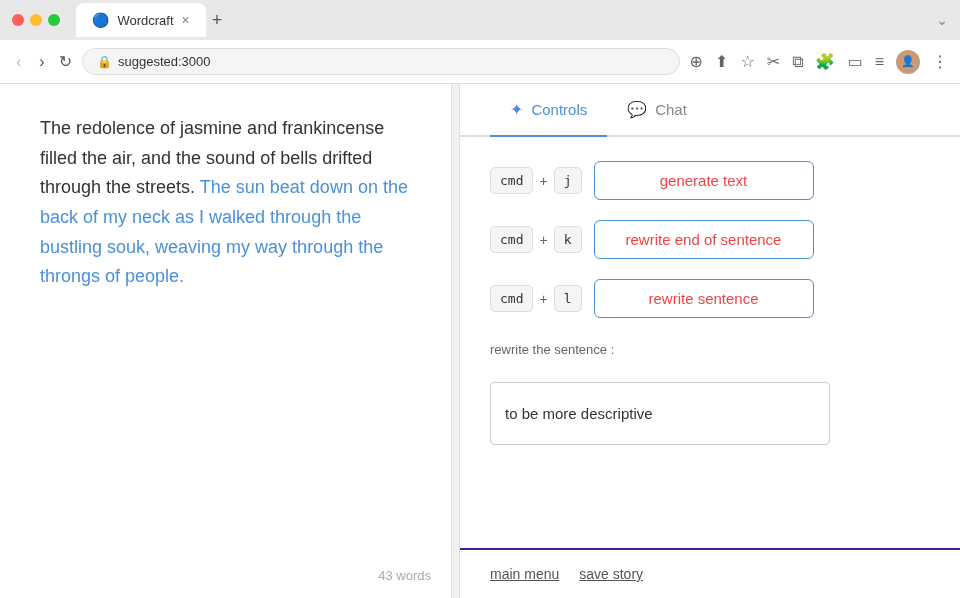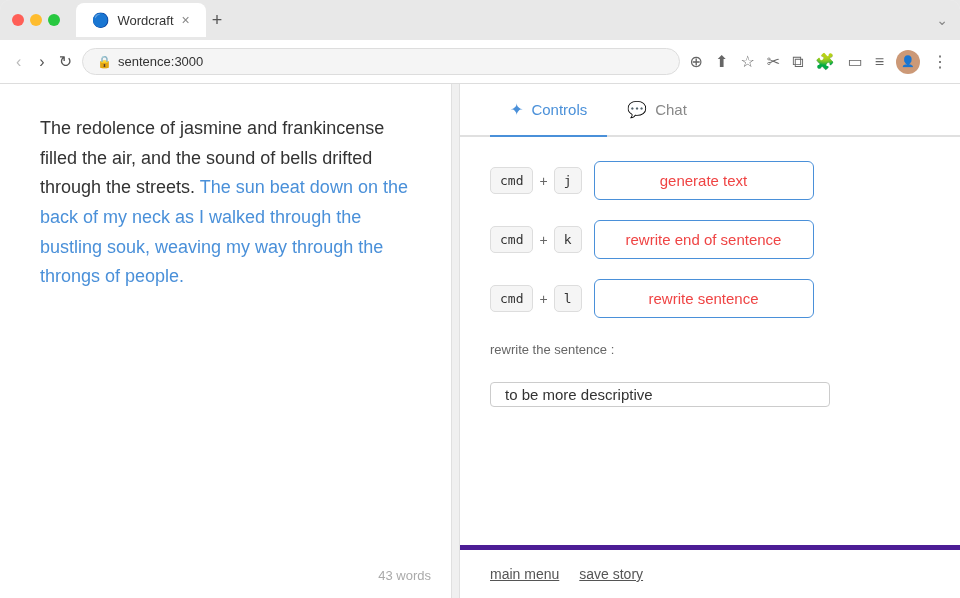--- a/index.html
+++ b/index.html
@@ -279,42 +279,42 @@
     .rewrite-label {
       font-size: 13px;
       color: #666;
       margin-bottom: 25px;
     }
 
     .rewrite-input {
       width: 100%;
       border: 1px solid #ccc;
       border-radius: 4px;
-      padding: 3px 14px;
+      padding: 22px 14px;
       font-size: 15px;
       color: #333;
       outline: none;
       max-width: 340px;
     }
 
     .rewrite-or {
       margin-top: 10px;
       font-size: 13px;
       color: #555;
     }
 
     .rewrite-link {
       color: #4a90d9;
       text-decoration: underline;
       cursor: pointer;
     }
 
     .panel-footer {
       padding: 16px 30px;
-      border-top: 5px solid #4c1d95;
+      border-top: 2px solid #4c1d95;
       display: flex;
       gap: 20px;
       align-items: center;
       margin-top: 14px;
     }
 
     .footer-link {
       font-size: 14px;
       color: #555;
       text-decoration: underline;
@@ -348,21 +348,21 @@
     </div>
     <span style="color:#888;font-size:14px;">⌄</span>
   </div>
 
   <div class="nav-bar">
     <button class="nav-btn">‹</button>
     <button class="nav-btn active">›</button>
     <button class="refresh-btn">↻</button>
     <div class="url-bar">
       <span class="url-lock">🔒</span>
-      <span>sentence:3000</span>
+      <span>suggested:3000</span>
     </div>
     <div class="nav-icons">
       <span class="nav-icon">⊕</span>
       <span class="nav-icon">⬆</span>
       <span class="nav-icon">☆</span>
       <span class="nav-icon">✂</span>
       <span class="nav-icon">⧉</span>
       <span class="nav-icon">🧩</span>
       <span class="nav-icon">▭</span>
       <span class="nav-icon">≡</span>

